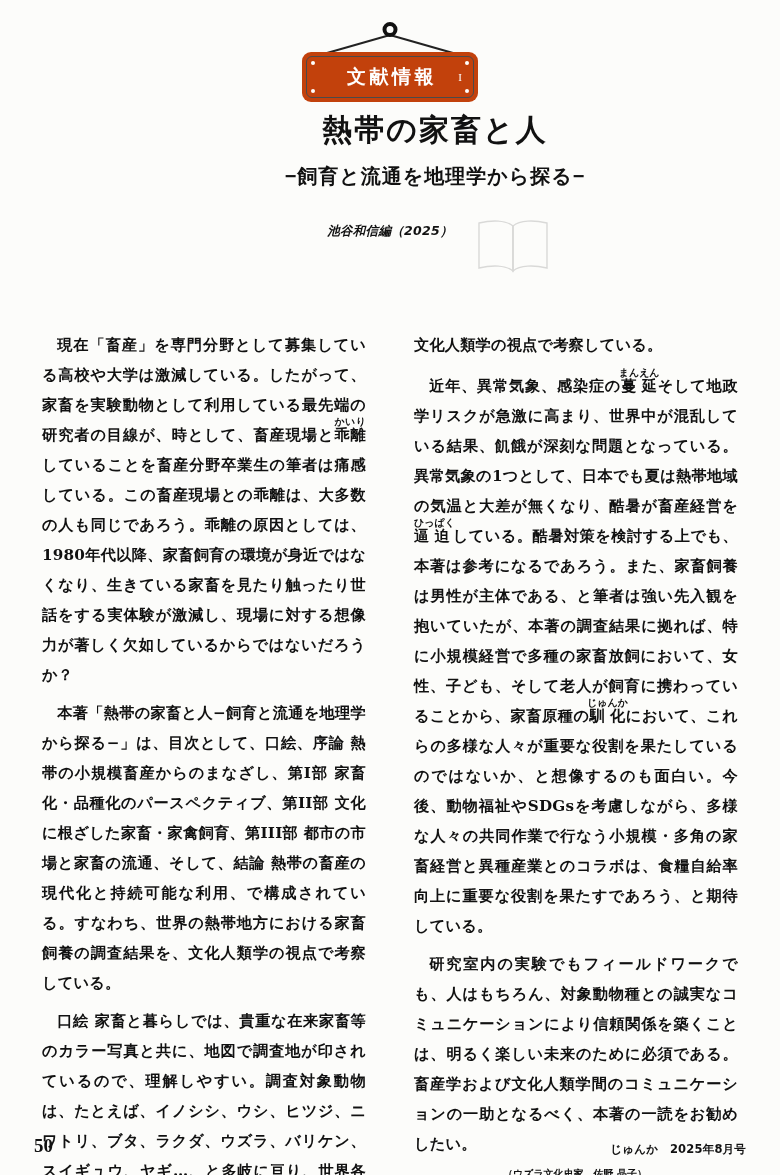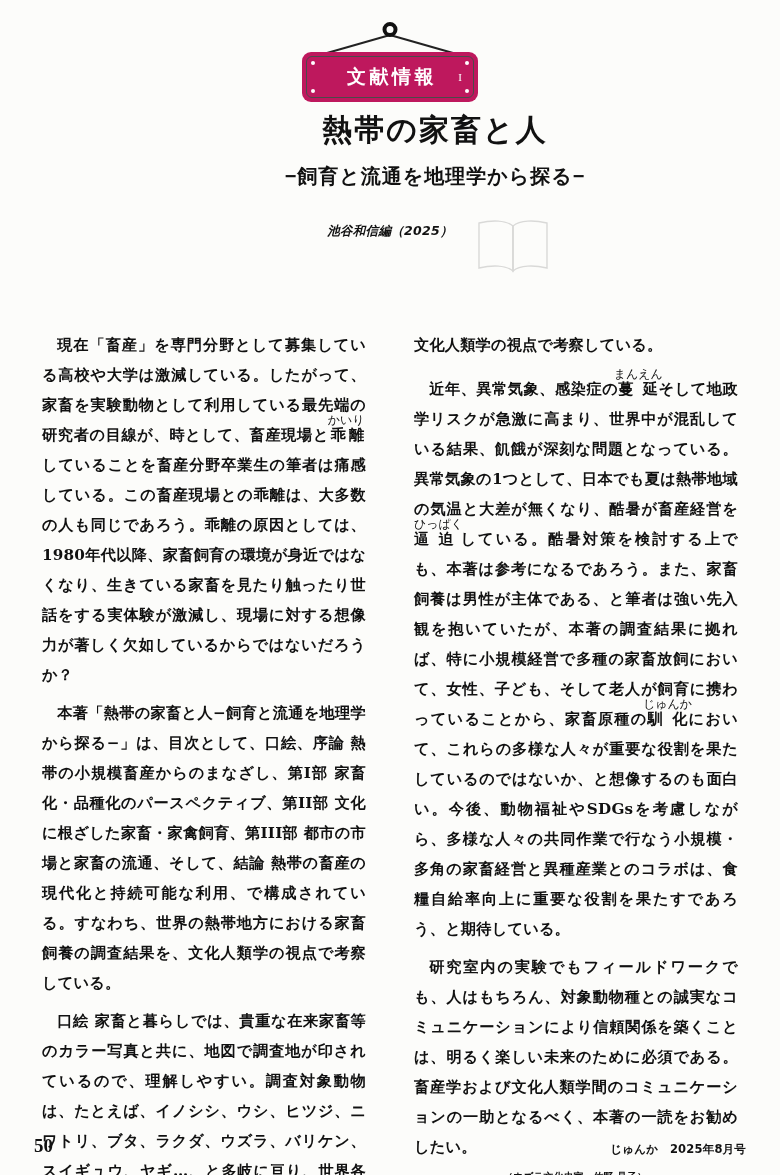--- a/index.html
+++ b/index.html
@@ -63,21 +63,21 @@
     transform: rotate(16deg);
     transform-origin: left center;
   }
   .plaque {
     position: absolute;
     left: 50%;
     top: 44px;
     transform: translateX(-50%);
     width: 176px;
     height: 50px;
-    background: #be185d;
+    background: #c2410c;
     border-radius: 9px;
     z-index: 2;
     box-sizing: border-box;
   }
   .plaque-inner-border {
     position: absolute;
     inset: 4px;
     border: 1px solid #4a4a4a;
     border-radius: 6px;
     pointer-events: none;
@@ -186,22 +186,22 @@
     text-align: justify;
     text-justify: inter-character;
     font-weight: 600;
     font-family: "DejaVu Serif", "Liberation Serif", serif;
   }
   p.para.indent { text-indent: 1em; }
   p.para + p.para { margin-top: 0; }
 
   ruby { ruby-position: over; }
   rt {
-    font-size: 12px;
-    font-weight: 400;
+    font-size: 10px;
+    font-weight: 700;
     letter-spacing: 0;
     line-height: 1;
     font-family: "DejaVu Sans", "Liberation Sans", sans-serif;
   }
 
   .byline {
     margin: 0;
     margin-top: 2px;
     font-size: 10px;
     font-weight: 600;

